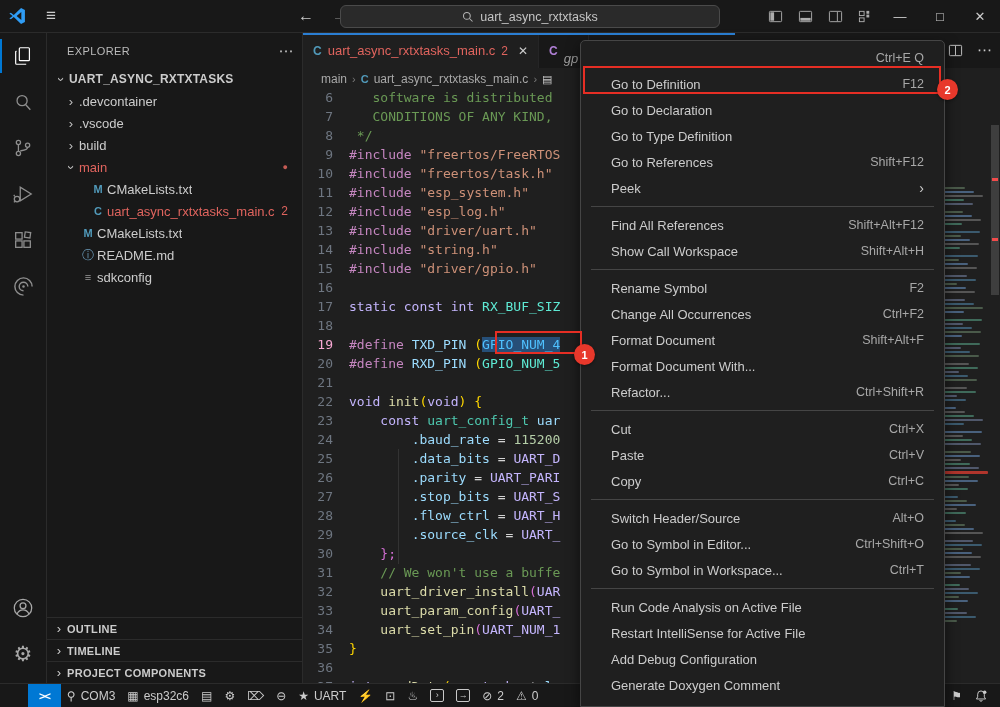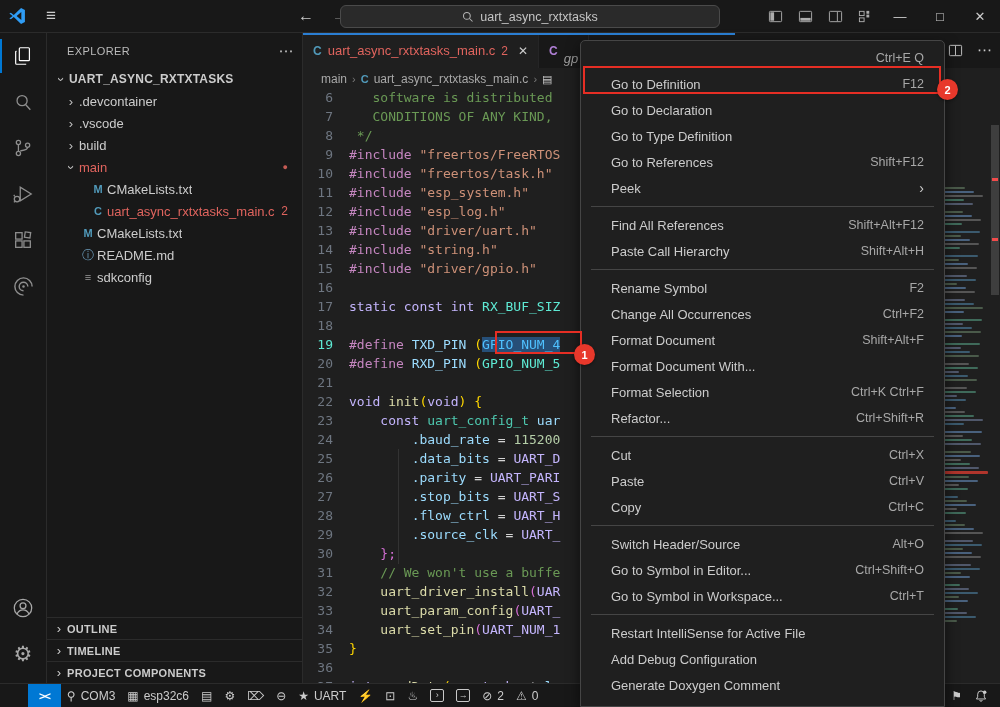--- a/index.html
+++ b/index.html
@@ -60,21 +60,21 @@
   .ed-actions{position:absolute;right:8px;top:8px;display:flex;gap:14px;align-items:center;z-index:4;}
   .ed-actions .dots{font-size:15px;color:#cccccc;}
   .breadcrumb{position:absolute;top:35px;left:0;width:697px;height:22px;display:flex;align-items:center;
     padding-left:18px;font-size:12px;color:#a9a9a9;gap:5px;}
   .breadcrumb .cicon{font-weight:bold;font-size:11px;color:#519aba;}
   .breadcrumb .sep{color:#7a7a7a;font-size:11px;}
   .code{position:absolute;top:55px;left:0;width:697px;height:595px;overflow:hidden;
     font-family:"DejaVu Sans Mono",monospace;font-size:13px;line-height:19px;}
   .cl{height:19px;white-space:pre;}
   .ln{display:inline-block;width:46px;text-align:right;padding-right:16px;color:#6e7681;}
-  .ln.active{color:#5eead4;}
+  .ln.active{color:#f9a8d4;}
   .tk-c{color:#6A9955}.tk-d{color:#C586C0}.tk-s{color:#CE9178}.tk-k{color:#c4b5fd}
   .tk-t{color:#4EC9B0}.tk-f{color:#DCDCAA}.tk-v{color:#9CDCFE}.tk-C{color:#5eead4}
   .tk-p{color:#d4d4d4}.tk-n{color:#B5CEA8}.tk-g{color:#FFD700}.tk-m{color:#D670D6}
   .tk-sel{color:#4FC1FF;background:#264F78;}
   .indent-guide{position:absolute;width:1px;background:#333;left:95px;}
   
   .minimap{position:absolute;top:150px;right:12px;width:44px;height:495px;}
   .mm-row{height:2px;margin-bottom:2px;border-radius:1px;}
   .scrollbar{position:absolute;top:57px;right:0;width:10px;height:593px;}
   .sb-thumb{position:absolute;top:35px;right:1px;width:8px;height:170px;background:rgba(121,121,121,.35);}
@@ -492,44 +492,40 @@
     <div class="menu-item">
       <span>Peek</span>
       <span class="subm">›</span>
     </div>
     <div class="menu-sep"></div>
     <div class="menu-item">
       <span>Find All References</span>
       <span class="sc">Shift+Alt+F12</span>
     </div>
     <div class="menu-item">
-      <span>Paste Call Hierarchy</span>
+      <span>Show Call Workspace</span>
       <span class="sc">Shift+Alt+H</span>
     </div>
     <div class="menu-sep"></div>
     <div class="menu-item">
       <span>Rename Symbol</span>
       <span class="sc">F2</span>
     </div>
     <div class="menu-item">
       <span>Change All Occurrences</span>
       <span class="sc">Ctrl+F2</span>
     </div>
     <div class="menu-item">
       <span>Format Document</span>
       <span class="sc">Shift+Alt+F</span>
     </div>
     <div class="menu-item">
       <span>Format Document With...</span>
     </div>
     <div class="menu-item">
-      <span>Format Selection</span>
-      <span class="sc">Ctrl+K Ctrl+F</span>
-    </div>
-    <div class="menu-item">
       <span>Refactor...</span>
       <span class="sc">Ctrl+Shift+R</span>
     </div>
     <div class="menu-sep"></div>
     <div class="menu-item">
       <span>Cut</span>
       <span class="sc">Ctrl+X</span>
     </div>
     <div class="menu-item">
       <span>Paste</span>
@@ -546,20 +542,23 @@
     </div>
     <div class="menu-item">
       <span>Go to Symbol in Editor...</span>
       <span class="sc">Ctrl+Shift+O</span>
     </div>
     <div class="menu-item">
       <span>Go to Symbol in Workspace...</span>
       <span class="sc">Ctrl+T</span>
     </div>
     <div class="menu-sep"></div>
+    <div class="menu-item">
+      <span>Run Code Analysis on Active File</span>
+    </div>
     <div class="menu-item">
       <span>Restart IntelliSense for Active File</span>
     </div>
     <div class="menu-item">
       <span>Add Debug Configuration</span>
     </div>
     <div class="menu-item">
       <span>Generate Doxygen Comment</span>
     </div>
   </div>

